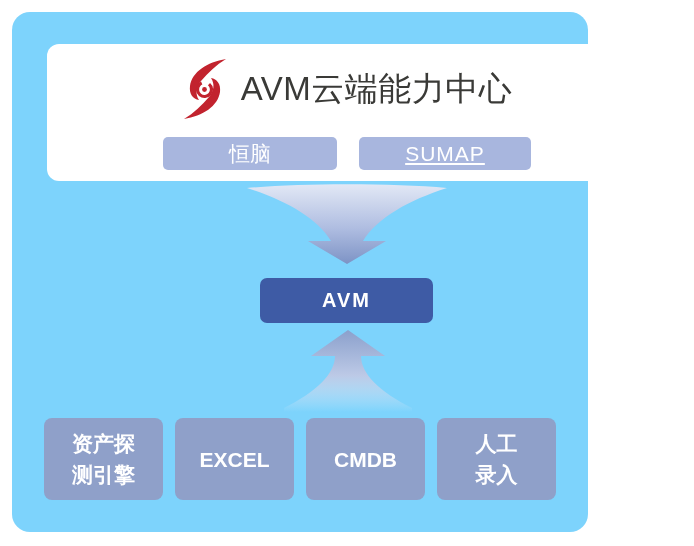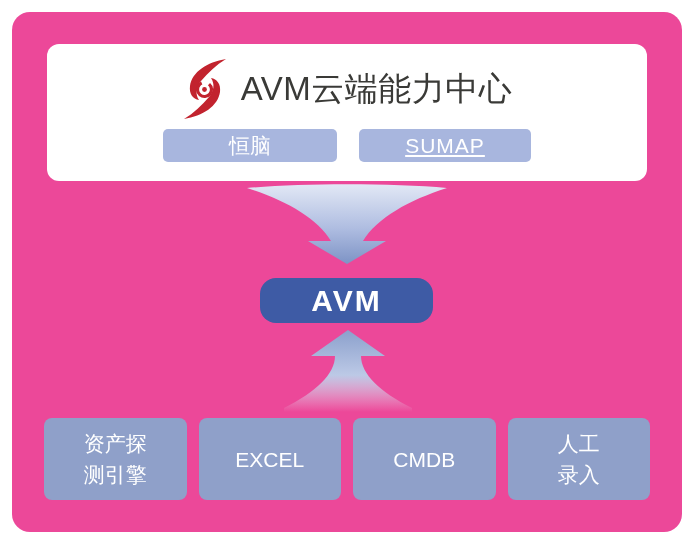--- a/index.html
+++ b/index.html
@@ -2,64 +2,64 @@
 <html><head>
 <meta charset="utf-8">
 <style>
   html,body { margin:0; padding:0; }
   body {
     width:694px; height:546px; position:relative; overflow:hidden;
     background:#ffffff;
     font-family:"Liberation Sans", sans-serif;
   }
   .panel {
-    position:absolute; left:12px; top:12px; width:670px; height:520px;
-    background:#ec4899; border-radius:18px;
+    position:absolute; left:12px; top:12px; width:576px; height:520px;
+    background:#7dd3fc; border-radius:18px;
   }
   .card {
     position:absolute; left:35px; top:32px; width:600px; height:137px;
     background:#ffffff; border-radius:12px;
   }
   .card-title-row {
     display:flex; align-items:center; justify-content:center;
     gap:13px; margin-top:13px; height:64px;
   }
   .logo-wrap { width:46px; height:62px; flex:0 0 auto; }
   .logo-wrap svg { width:46px; height:62px; display:block; }
   .card-title {
     margin:0; font-size:33px; font-weight:400; color:#3A3A37;
     letter-spacing:0.5px; white-space:nowrap;
   }
   .card-buttons {
-    display:flex; justify-content:center; gap:22px; margin-top:8px;
+    display:flex; justify-content:center; gap:22px; margin-top:16px;
   }
   .pill {
     height:33px; border:none; border-radius:5px;
     background:#A8B6DE; color:#ffffff; font-size:21px;
     font-family:"Liberation Sans", sans-serif;
     display:flex; align-items:center; justify-content:center;
     padding:0;
   }
   .pill-hengnao { width:174px; }
   .pill-sumap  { width:172px; letter-spacing:1px;text-decoration:underline; }
   .arrow-down {
     position:absolute; left:235px; top:172px; width:200px; height:80px;
   }
   .avm-node {
     position:absolute; left:248px; top:266px; width:173px; height:45px;
-    background:#3E5BA5; border-radius:16px;
-    color:#ffffff; font-size:30px; font-weight:bold; letter-spacing:2px;
+    background:#3E5BA5; border-radius:7px;
+    color:#ffffff; font-size:20px; font-weight:bold; letter-spacing:2px;
     display:flex; align-items:center; justify-content:center;
   }
   .arrow-up {
     position:absolute; left:266px; top:318px; width:140px; height:82px;
   }
   .sources-row {
     position:absolute; left:32px; right:32px; top:406px; height:82px;
-    display:flex; gap:12px;
+    display:flex; gap:12px;font-weight:bold;
   }
   .source-box {
     flex:1; background:#8FA0C9; border-radius:8px;
     color:#ffffff; font-size:21px; line-height:31px;
     display:flex; align-items:center; justify-content:center;
     text-align:center; white-space:pre-line;
   }
 </style>
 </head>
 <body>

